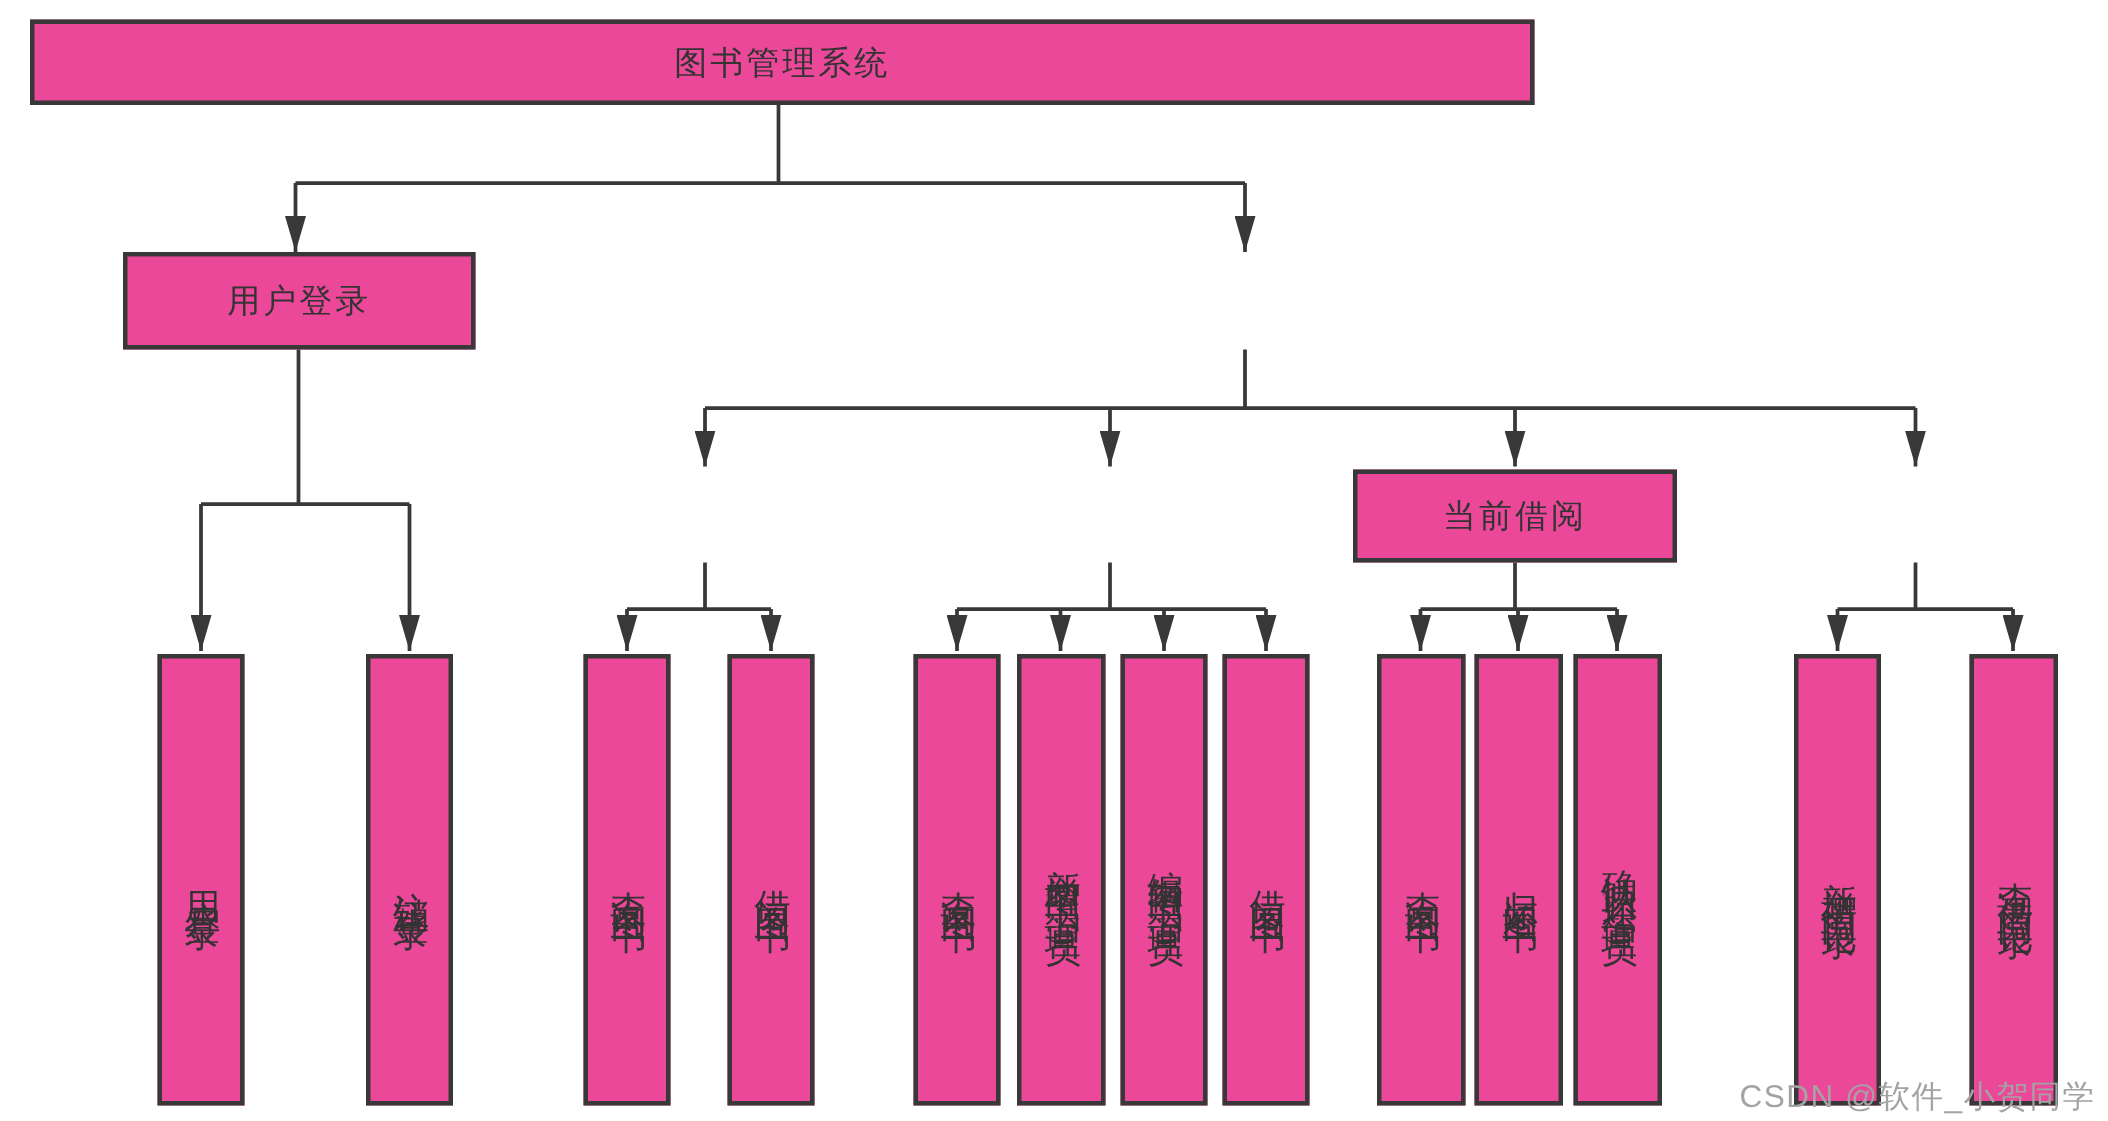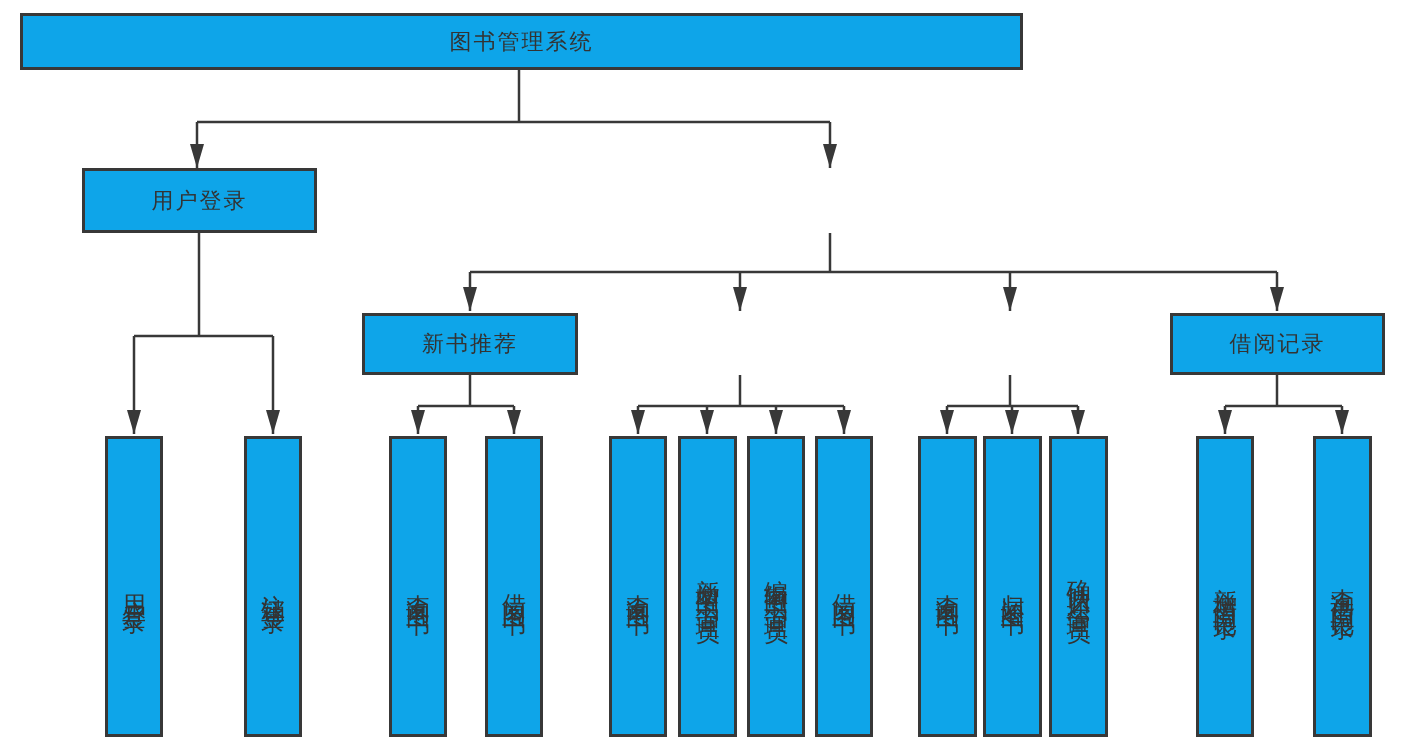--- a/index.html
+++ b/index.html
@@ -21,21 +21,21 @@
     left: 0;
     top: 0;
     width: 1405px;
     height: 747px;
     pointer-events: none;
   }
   .box {
     position: absolute;
     box-sizing: border-box;
     border: 3px solid #383838;
-    background: #0ea5e9;
+    background: #ec4899;
     display: flex;
     align-items: center;
     justify-content: center;
   }
   .hlabel {
     font-size: 22px;
     letter-spacing: 2px;
     color: #333333;
     white-space: nowrap;
   }
@@ -112,25 +112,22 @@
   </svg>
 
   <div class="box" style="left:20px;top:13px;width:1003px;height:57px">
     <span class="hlabel">图书管理系统</span>
   </div>
 
   <div class="box" style="left:82px;top:168px;width:235px;height:65px">
     <span class="hlabel">用户登录</span>
   </div>
 
-  <div class="box" style="left:362px;top:313px;width:216px;height:62px">
-    <span class="hlabel">新书推荐</span>
-  </div>
-  <div class="box" style="left:1170px;top:313px;width:215px;height:62px">
-    <span class="hlabel">借阅记录</span>
+  <div class="box" style="left:902px;top:313px;width:216px;height:62px">
+    <span class="hlabel">当前借阅</span>
   </div>
 
   <div class="box leaf" style="left:105px;top:436px;width:58px;height:301px">
     <span class="vlabel">用户登录</span>
   </div>
   <div class="box leaf" style="left:244px;top:436px;width:58px;height:301px">
     <span class="vlabel">注销登录</span>
   </div>
 
   <div class="box leaf" style="left:389px;top:436px;width:58px;height:301px">
@@ -163,14 +160,15 @@
     <span class="vlabel">确认归还（管理员）</span>
   </div>
 
   <div class="box leaf" style="left:1196px;top:436px;width:58px;height:301px">
     <span class="vlabel">新增借阅记录</span>
   </div>
   <div class="box leaf" style="left:1313px;top:436px;width:59px;height:301px">
     <span class="vlabel">查询借阅记录</span>
   </div>
 
+  <div class="watermark">CSDN @软件_小贺同学</div>
 
 </div>
 
 </body></html>

